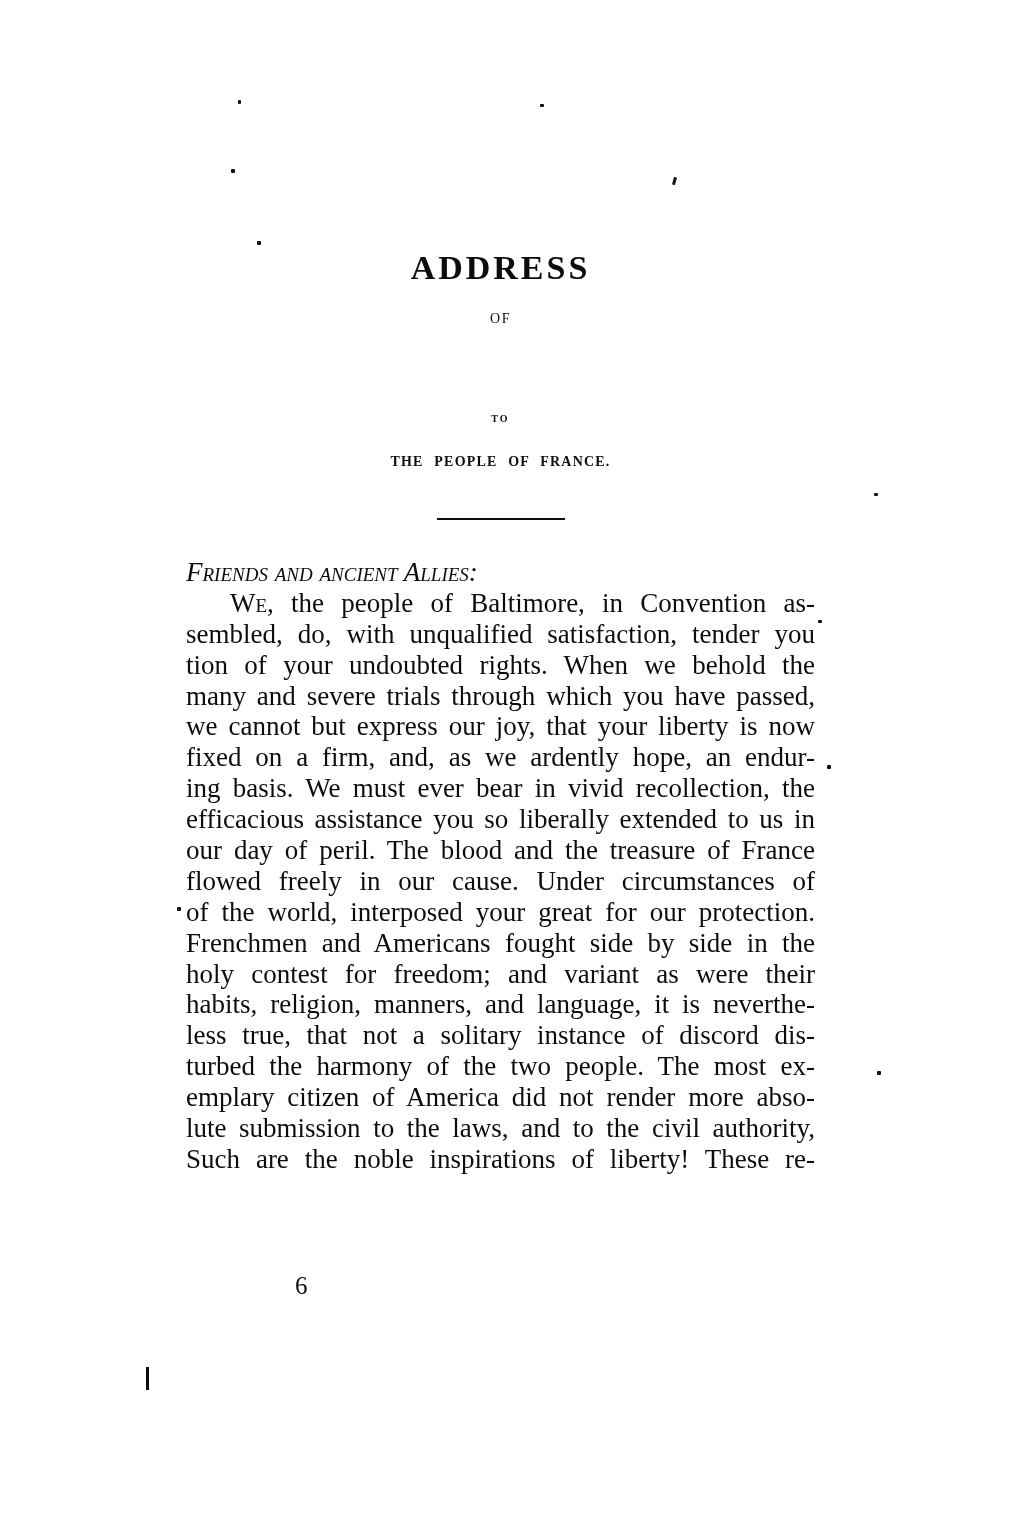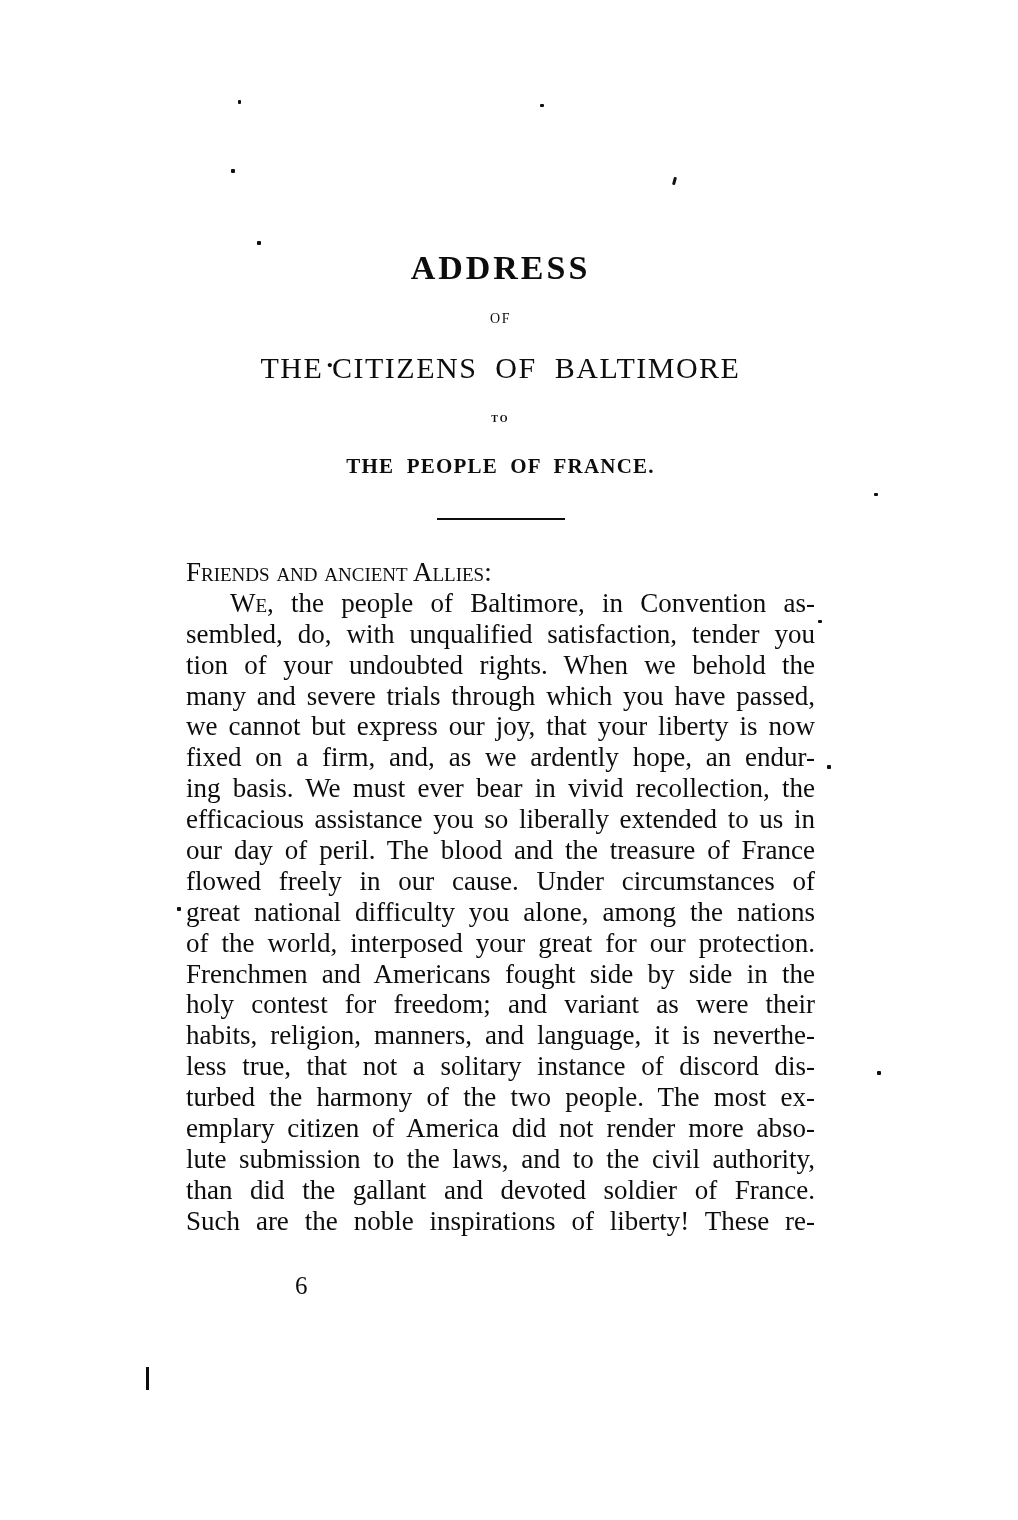--- a/index.html
+++ b/index.html
@@ -41,21 +41,21 @@
     position: relative; top: -5px;
     letter-spacing: 0; margin: 0 -2px 0 2px;
   }
   .t-to {
     top: 413px;
     font-size: 10px; font-weight: bold;
     letter-spacing: 2px;
   }
   .t-people {
     top: 454px;
-    font-size: 21px; font-weight: bold;
+    font-size: 14px; font-weight: bold;
     letter-spacing: 1.2px; word-spacing: 6px;
   }
   .rule {
     position: absolute;
     left: 437px; top: 518px;
     width: 128px; height: 2px;
     background: #0d0d0d;
   }
   
   .body-block {
@@ -65,21 +65,21 @@
     font-size: 27px;
     line-height: 30.9px;
   }
   .bl {
     height: 30.9px;
     overflow: hidden;
     text-align: justify;
     text-align-last: justify;
     white-space: normal;
   }
-  .bl.left { text-align: left; text-align-last: left; }
+  .bl.left { text-align: left; text-align-last: left; font-style: italic; }
   .bl.indent { padding-left: 44px; }
   .sc { font-variant: small-caps; }
   
   .page-number {
     position: absolute;
     left: 295px; top: 1272px;
     font-size: 25px;
   }
   .margin-bar {
     position: absolute;
@@ -93,47 +93,44 @@
     border-radius: 1px;
   }
 </style>
 </head>
 <body>
 
 <div class="page">
 
   <div class="center-col t-main">ADDRESS</div>
   <div class="center-col t-of">OF</div>
-  <div class="center-col t-citizens"><span>THE</span><span class="mark">·</span><span>CITIZENS OF BALTIMORE</span></div>
   <div class="center-col t-to">TO</div>
   <div class="center-col t-people">THE PEOPLE OF FRANCE.</div>
   <div class="rule"></div>
 
   <div class="body-block">
     <div class="bl left sc">Friends and ancient Allies:</div>
     <div class="bl indent"><span class="sc">We,</span><span> the people of Baltimore, in Convention as-</span></div>
     <div class="bl">sembled, do, with unqualified satisfaction, tender you</div>
     <div class="bl">tion of your undoubted rights.  When we behold the</div>
     <div class="bl">many and severe trials through which you have passed,</div>
     <div class="bl">we cannot but express our joy, that your liberty is now</div>
     <div class="bl">fixed on a firm, and, as we ardently hope, an endur-</div>
     <div class="bl">ing basis.  We must ever bear in vivid recollection, the</div>
     <div class="bl">efficacious assistance you so liberally extended to us in</div>
     <div class="bl">our day of peril.  The blood and the treasure of France</div>
     <div class="bl">flowed freely in our cause.  Under circumstances of</div>
-    <div class="bl">great national difficulty you alone, among the nations</div>
     <div class="bl">of the world, interposed your great for our protection.</div>
     <div class="bl">Frenchmen and Americans fought side by side in the</div>
     <div class="bl">holy contest for freedom; and variant as were their</div>
     <div class="bl">habits, religion, manners, and language, it is neverthe-</div>
     <div class="bl">less true, that not a solitary instance of discord dis-</div>
     <div class="bl">turbed the harmony of the two people.  The most ex-</div>
     <div class="bl">emplary citizen of America did not render more abso-</div>
     <div class="bl">lute submission to the laws, and to the civil authority,</div>
-    <div class="bl">than did the gallant and devoted soldier of France.</div>
     <div class="bl">Such are the noble inspirations of liberty!  These re-</div>
   </div>
 
   <div class="page-number">6</div>
   <div class="margin-bar"></div>
 
   <div class="speck" style="left:238px;top:100px;width:3px;height:4px;"></div>
   <div class="speck" style="left:540px;top:104px;width:4px;height:3px;"></div>
   <div class="speck" style="left:231px;top:169px;width:4px;height:4px;"></div>
   <div class="speck" style="left:673px;top:177px;width:3px;height:8px;transform:rotate(15deg);"></div>

